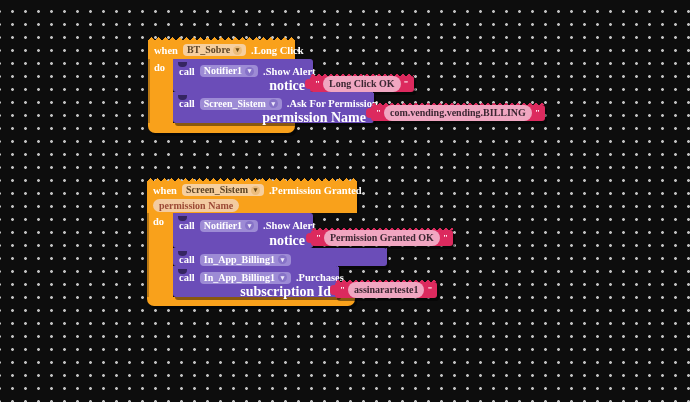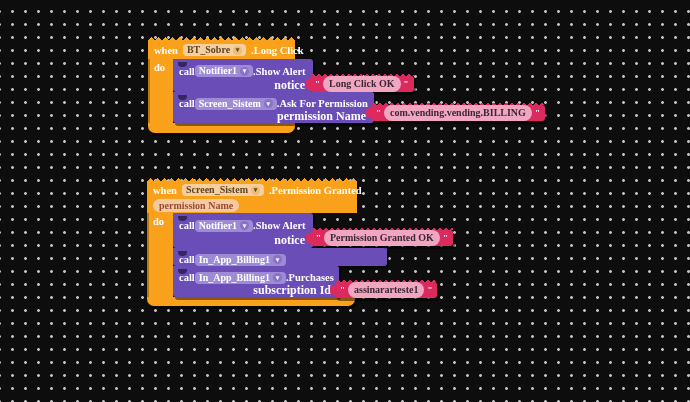--- a/index.html
+++ b/index.html
@@ -15,22 +15,22 @@
   
   .serr{height:4px;background:conic-gradient(from 135deg at 50% 0%,var(--sc) 90deg,#0000 0) 0 0/7px 4px;}
   .orange{background:#f9a11b;}
   .purple{background:#6b4db8;box-shadow:2px 3px 0 rgba(0,0,0,.45);border-radius:0 3px 3px 3px;}
   .hdr{color:#fff;font-size:10.5px;display:flex;align-items:center;gap:5px;padding:0 6px;white-space:nowrap;box-shadow:2px 0 0 rgba(0,0,0,.35);}
   .hdr-rows{box-shadow:2px 0 0 rgba(0,0,0,.35);}
   .hdr-rows .row{display:flex;align-items:center;gap:5px;padding:0 6px;color:#fff;font-size:10.5px;white-space:nowrap;}
   .spine{color:#fff;font-size:10.5px;padding:3px 0 0 6px;box-shadow:2px 0 0 rgba(0,0,0,.25) inset;}
   .footer{border-radius:0 0 7px 7px;box-shadow:2px 3px 0 rgba(0,0,0,.45);}
   .notch{position:absolute;left:5px;top:3px;width:9px;height:5px;background:rgba(10,5,25,.55);border-radius:0 0 4px 4px;}
-  .crow{display:flex;align-items:center;padding:0 6px;color:#fff;font-size:10.5px;white-space:nowrap;height:16px;}
-  .arow{display:flex;align-items:flex-end;justify-content:flex-end;gap:4px;padding:0 8px 0 0;color:#fff;font-size:12px;white-space:nowrap;height:14px;}
+  .crow{display:flex;align-items:center;gap:5px;padding:0 6px;color:#fff;font-size:10.5px;white-space:nowrap;height:16px;}
+  .arow{display:flex;align-items:center;justify-content:flex-end;gap:4px;padding:0 8px 0 0;color:#fff;font-size:14px;white-space:nowrap;height:14px;}
   .pill{display:inline-flex;align-items:center;gap:3px;border-radius:4px;padding:0 4px;height:12px;font-size:10px;line-height:12px;}
   .pill .arr{display:inline-flex;align-items:center;justify-content:center;border-radius:5px;font-size:7px;width:9px;height:9px;}
   .pill-orange{background:#f6cf9f;color:#5d4426;}
   .pill-orange .arr{background:#edbd7c;color:#6b4a14;}
   .pill-purple{background:#9d8bd5;color:#fff;}
   .pill-purple .arr{background:#8672c7;color:#efeafc;}
   .pill-param{background:#f3cba1;color:#9c4a36;border-radius:9px;padding:0 6px;height:13px;font-size:10px;line-height:13px;display:inline-flex;align-items:center;}
   .str-block{position:absolute;display:flex;align-items:center;gap:3px;background:#dc2a5e;border-radius:3px;padding:0 5px;height:16px;box-shadow:2px 3px 0 rgba(0,0,0,.45);color:#fff;font-size:9px;}
   .str-block::before{content:"";position:absolute;left:-5px;top:3px;width:6px;height:10px;border-radius:4px 0 0 4px;background:#dc2a5e;}
   .str-serr{position:absolute;left:0;top:-3px;width:100%;height:3px;background:conic-gradient(from 135deg at 50% 0%,#dc2a5e 90deg,#0000 0) 0 0/6px 3px;}

